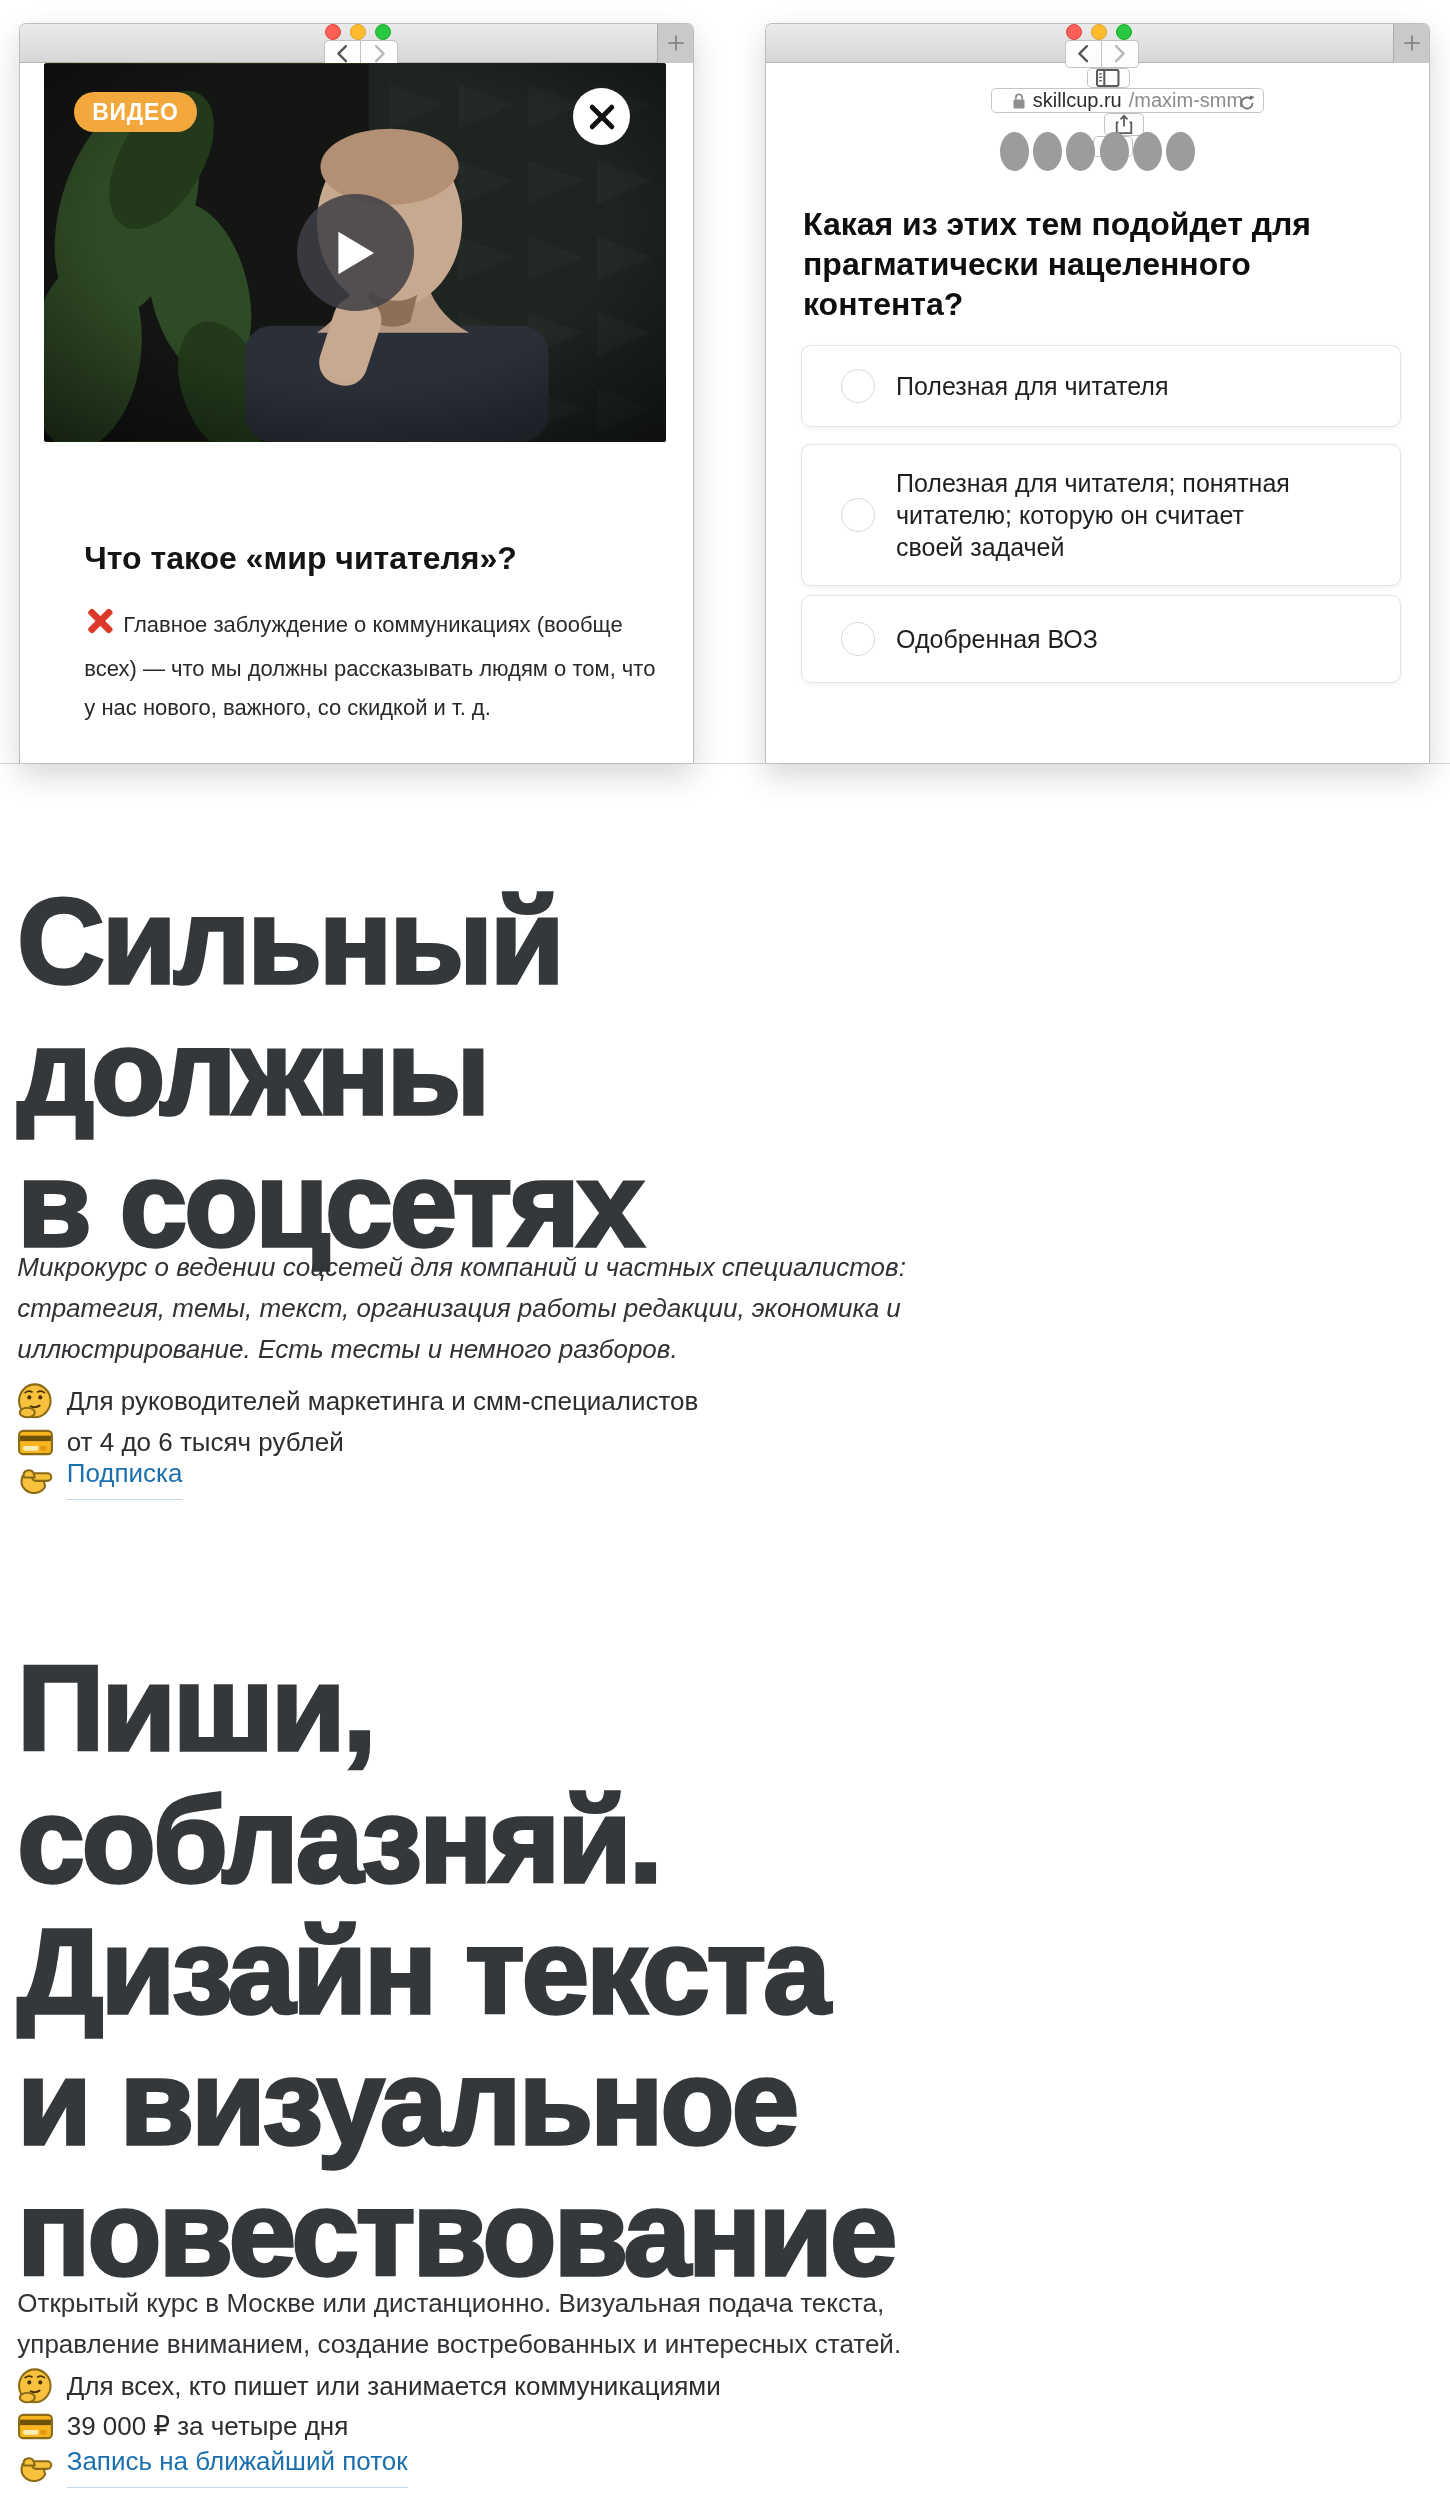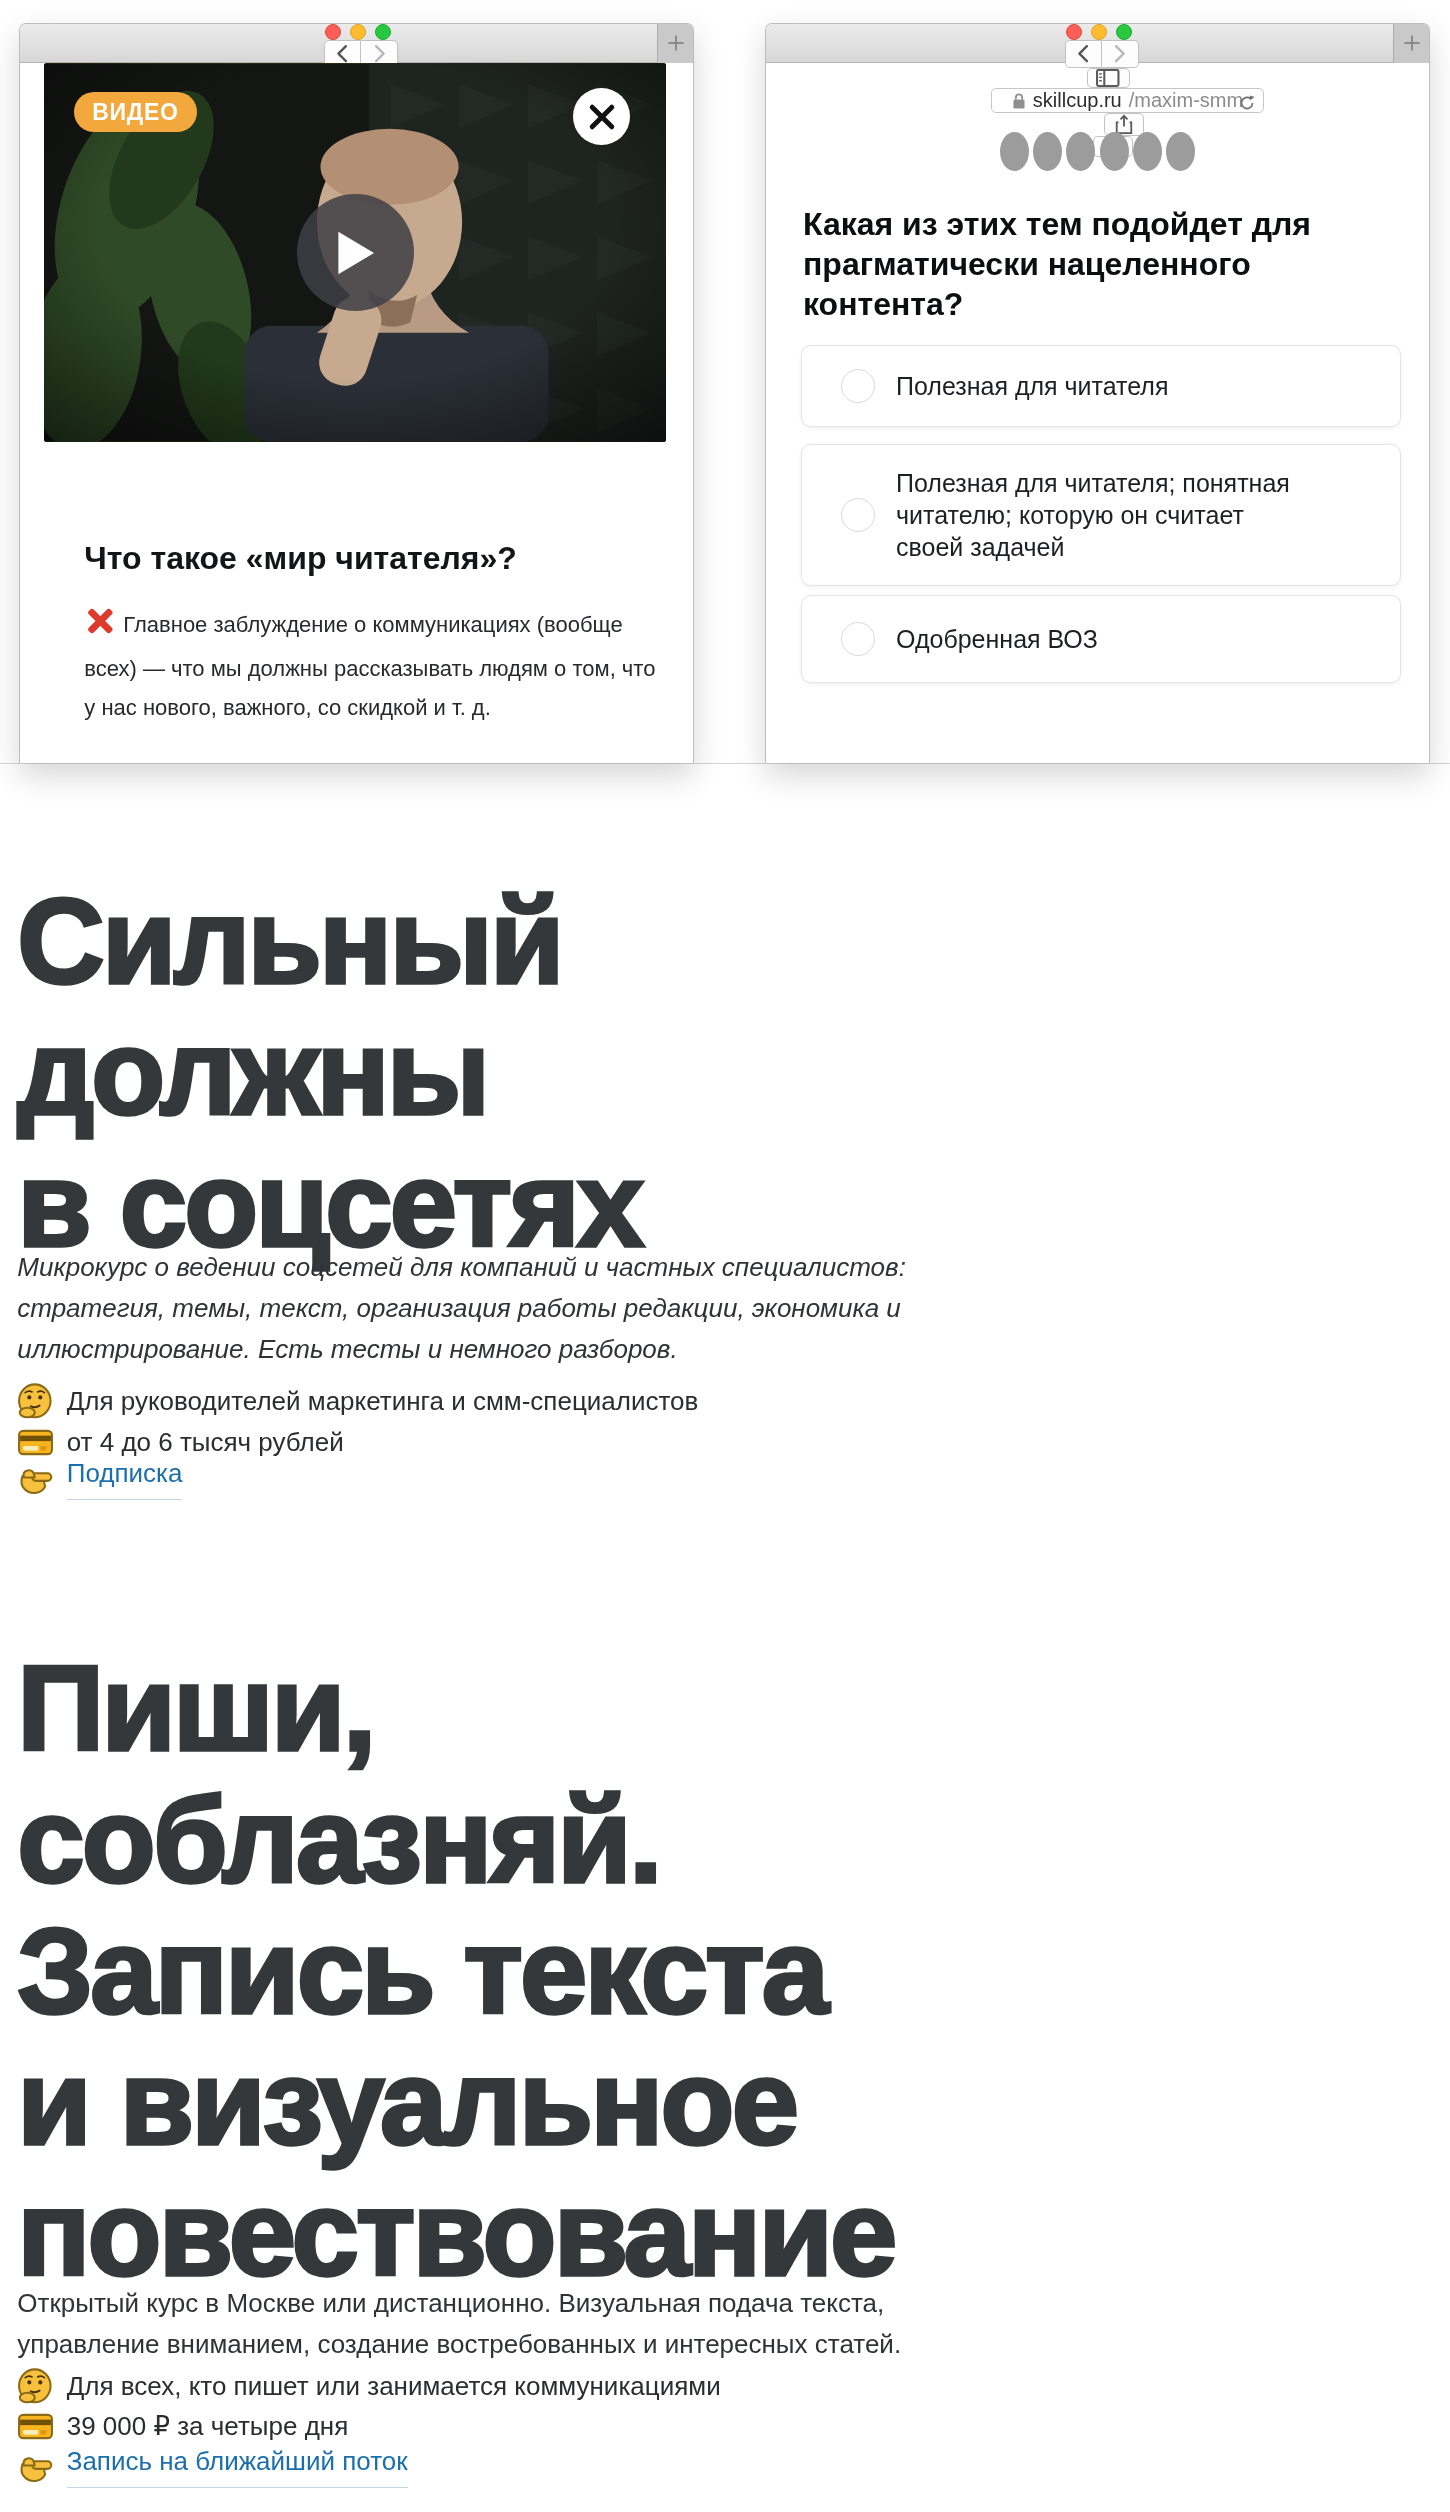--- a/index.html
+++ b/index.html
@@ -344,21 +344,21 @@
         <path d="M8 22 q-4 12 3 19 q8 8 19 5 q8 -2 11 -9 l-3 -14 z"></path>
         <rect x="22" y="18" width="28" height="11" rx="5.5"></rect>
         <path d="M10 24 q-2 -8 5 -10 q6 -2 9 3 l2 7 z"></path>
       </g>
     </svg>
     <a class="flink" href="#">Подписка</a>
   </div>
 
   <h1 class="mega m2a">Пиши,</h1>
   <h1 class="mega m2b">соблазняй.</h1>
-  <h1 class="mega m2c">Запись текста</h1>
+  <h1 class="mega m2c">Дизайн текста</h1>
   <h1 class="mega m2d">и визуальное</h1>
   <h1 class="mega m2e">повествование</h1>
 
   <p class="para para2">Открытый курс в Москве или дистанционно. Визуальная подача текста, управление вниманием, создание востребованных и интересных статей.</p>
 
   <div class="frow r2a">
     <svg class="emoji" width="37" height="37" viewBox="0 0 54 54">
       <ellipse cx="26" cy="26" rx="23" ry="24" fill="#f7c13e" stroke="#8a6a14" stroke-width="3"></ellipse>
       <circle cx="18" cy="21" r="3" fill="#4a3205"></circle>
         <circle cx="34" cy="21" r="3" fill="#4a3205"></circle>

